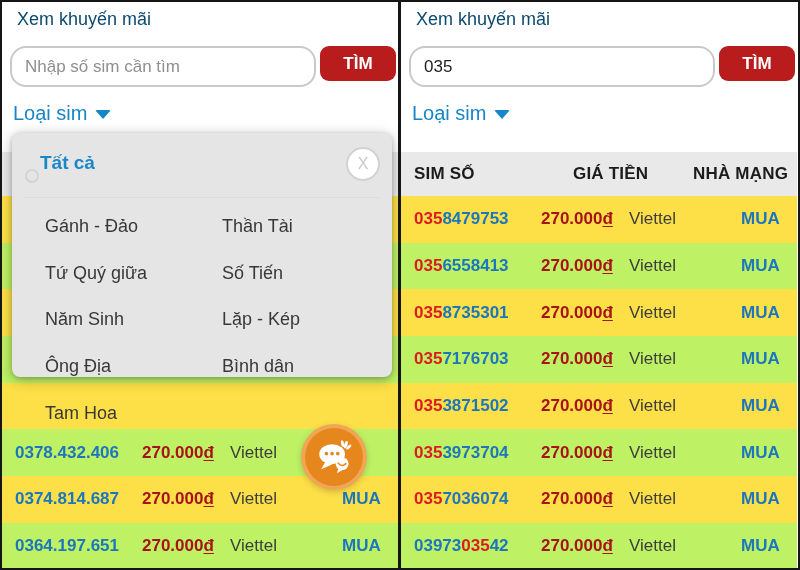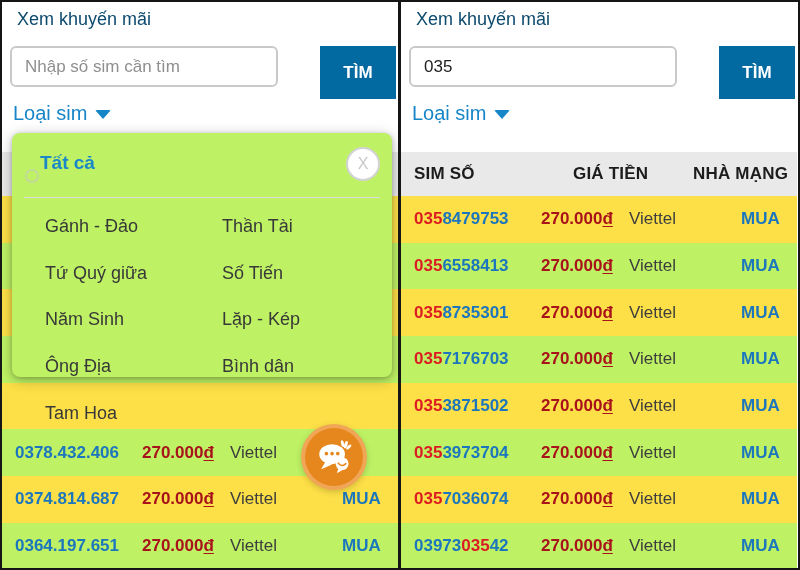--- a/index.html
+++ b/index.html
@@ -10,28 +10,28 @@
   }
   .frame{position:absolute;inset:0;border:2px solid #151515;pointer-events:none;z-index:50;}
   .divider{position:absolute;left:398px;top:0;width:3px;height:570px;background:#151515;z-index:40;}
 
   .panel{position:absolute;top:2px;width:396px;height:566px;background:#fff;overflow:hidden;}
   .panel.left{left:2px;}
   .panel.right{left:401px;}
 
   .promo-link{position:absolute;left:15px;top:7px;font-size:18px;color:#0c4a6e;cursor:pointer;}
   .search-input{
-    position:absolute;left:8px;top:44px;width:268px;height:41px;box-sizing:border-box;
-    border:2px solid #c9c9c9;border-radius:6px;padding:10px 13px;font-size:17px;color:#222;
+    position:absolute;left:8px;top:44px;width:306px;height:41px;box-sizing:border-box;
+    border:2px solid #c9c9c9;border-radius:16px;padding:10px 13px;font-size:17px;color:#222;
     font-family:"Liberation Sans",sans-serif;outline:none;
   }
   .search-input::placeholder{color:#8f8f8f;opacity:1;}
   .search-btn{
-    position:absolute;left:318px;top:44px;width:76px;height:53px;background:#0369a1;border:none;
-    border-radius:0;color:#fff;font-weight:bold;font-size:17px;cursor:pointer;
+    position:absolute;left:318px;top:44px;width:76px;height:35px;background:#b91c1c;border:none;
+    border-radius:9px;color:#fff;font-weight:bold;font-size:17px;cursor:pointer;
     font-family:"Liberation Sans",sans-serif;
   }
   .filter{position:absolute;left:11px;top:100px;font-size:20px;color:#1786c8;cursor:pointer;display:flex;align-items:center;gap:8px;}
   .caret{width:0;height:0;border-left:8px solid transparent;border-right:8px solid transparent;border-top:9px solid #1786c8;border-radius:2px;margin-top:2px;}
 
   
   .sim-table{position:absolute;left:0;top:150px;width:396px;}
   .thead{height:44px;background:#e9e9e9;display:grid;grid-template-columns:127px 88px 112px auto;
     align-items:center;padding-left:13px;font-weight:bold;font-size:17px;color:#1c1c1c;letter-spacing:.2px;gap:32px;}
   .trow{height:46.7px;display:grid;grid-template-columns:127px 88px 112px auto;align-items:center;
@@ -39,21 +39,21 @@
   .trow.alt{background:#bef264;}
   .sim-num{font-weight:bold;color:#1c76bd;cursor:pointer;}
   .sim-num .hl{color:#dc1c23;}
   .price{font-weight:bold;color:#a8121a;}
   .price .cur{text-decoration:underline;text-underline-offset:2px;}
   .network{color:#3d3d3d;}
   .buy{font-weight:bold;color:#1c76bd;cursor:pointer;}
 
   
   .dropdown{
-    position:absolute;left:10px;top:131px;width:380px;height:244px;background:#bef264;border-radius:8px;
+    position:absolute;left:10px;top:131px;width:380px;height:244px;background:#e5e5e5;border-radius:8px;
     box-shadow:0 3px 14px rgba(0,0,0,.28), 0 1px 4px rgba(0,0,0,.18);z-index:20;box-sizing:border-box;
   }
   .dd-head{position:relative;height:64px;}
   .dd-selected{position:absolute;left:28px;top:19px;font-size:19px;font-weight:600;color:#1a87c9;cursor:pointer;}
   .dd-bullet{position:absolute;left:13px;top:36px;width:10px;height:10px;border:2px solid #c5c5c5;border-radius:50%;opacity:.55;}
   .dd-close{
     position:absolute;right:12px;top:14px;width:30px;height:30px;border:2px solid #d2d2d2;border-radius:50%;
     color:#c9c9c9;font-size:16px;display:flex;align-items:center;justify-content:center;cursor:pointer;background:#fff;
   }
   .dd-divider{height:1px;background:#dcdcdc;margin:0 12px;}

